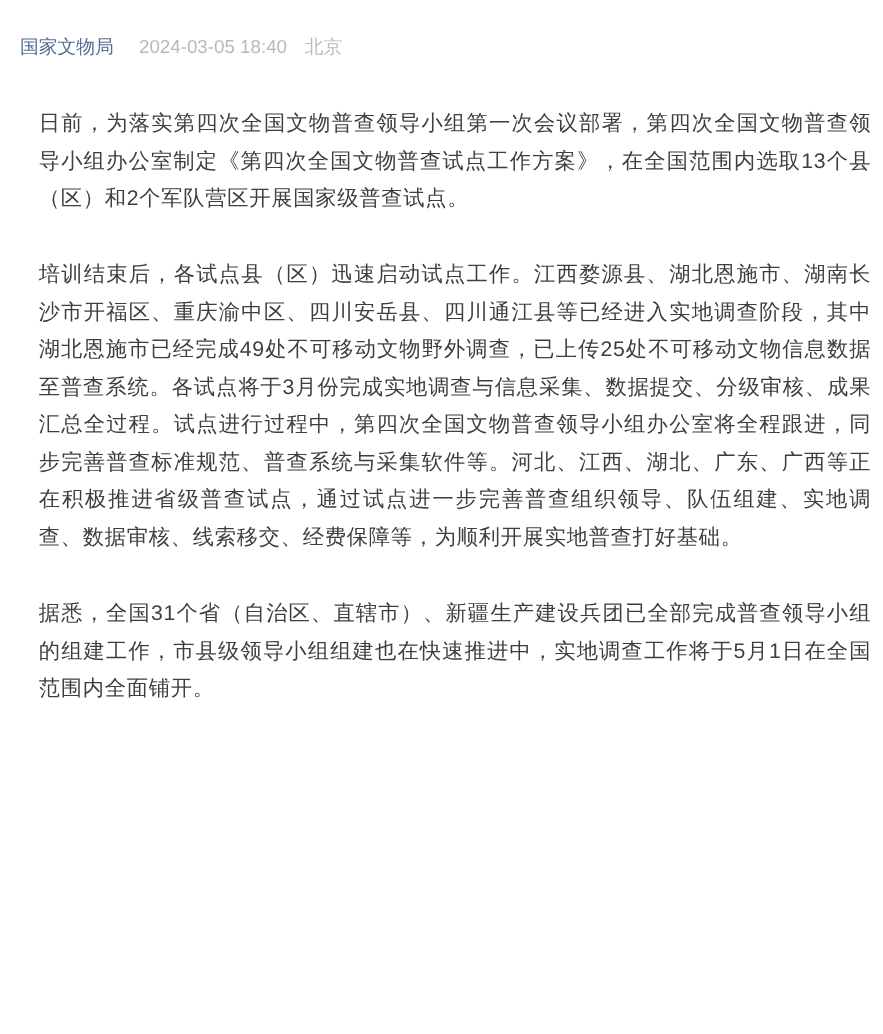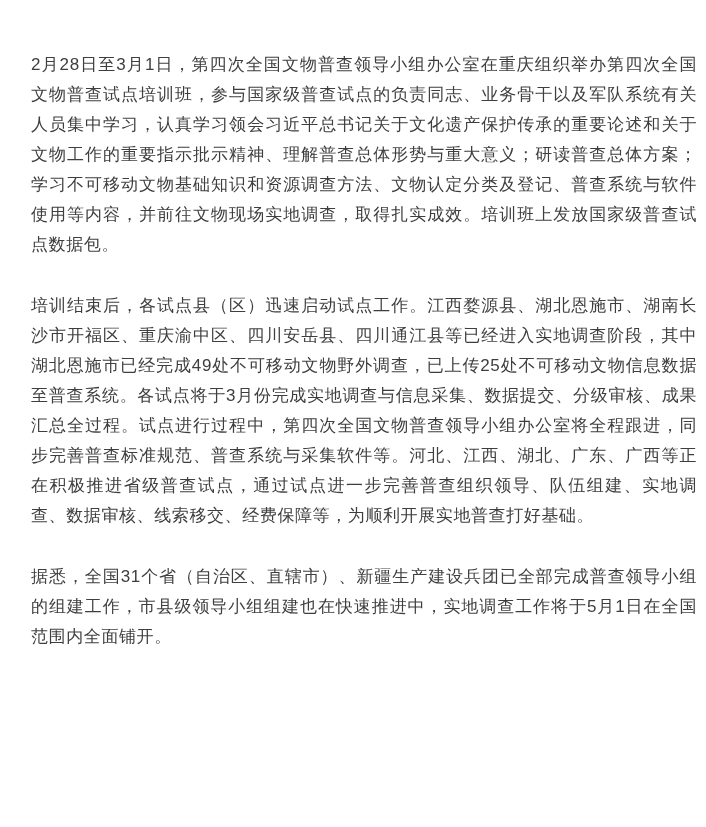--- a/index.html
+++ b/index.html
@@ -54,20 +54,25 @@
   .para:last-child {
     margin-bottom: 0;
   }
 </style>
 </head>
 <body>
 
 <div class="page">
 
 
+  <div class="byline">
+    <span class="source">国家文物局</span>
+    <span class="meta">2024-03-05 18:40</span>
+    <span class="meta">北京</span>
+  </div>
 
   <div class="content">
-      <p class="para">2月28日至3月1日，第四次全国文物普查领导小组办公室在重庆组织举办第四次全国文物普查试点培训班，参与国家级普查试点的负责同志、业务骨干以及军队系统有关人员集中学习，认真学习领会习近平总书记关于文化遗产保护传承的重要论述和关于文物工作的重要指示批示精神、理解普查总体形势与重大意义；研读普查总体方案；学习不可移动文物基础知识和资源调查方法、文物认定分类及登记、普查系统与软件使用等内容，并前往文物现场实地调查，取得扎实成效。培训班上发放国家级普查试点数据包。</p>
+      <p class="para">日前，为落实第四次全国文物普查领导小组第一次会议部署，第四次全国文物普查领导小组办公室制定《第四次全国文物普查试点工作方案》，在全国范围内选取13个县（区）和2个军队营区开展国家级普查试点。</p>
       <p class="para">培训结束后，各试点县（区）迅速启动试点工作。江西婺源县、湖北恩施市、湖南长沙市开福区、重庆渝中区、四川安岳县、四川通江县等已经进入实地调查阶段，其中湖北恩施市已经完成49处不可移动文物野外调查，已上传25处不可移动文物信息数据至普查系统。各试点将于3月份完成实地调查与信息采集、数据提交、分级审核、成果汇总全过程。试点进行过程中，第四次全国文物普查领导小组办公室将全程跟进，同步完善普查标准规范、普查系统与采集软件等。河北、江西、湖北、广东、广西等正在积极推进省级普查试点，通过试点进一步完善普查组织领导、队伍组建、实地调查、数据审核、线索移交、经费保障等，为顺利开展实地普查打好基础。</p>
       <p class="para">据悉，全国31个省（自治区、直辖市）、新疆生产建设兵团已全部完成普查领导小组的组建工作，市县级领导小组组建也在快速推进中，实地调查工作将于5月1日在全国范围内全面铺开。</p>
     </div>
 
 </div>
 
 </body></html>

